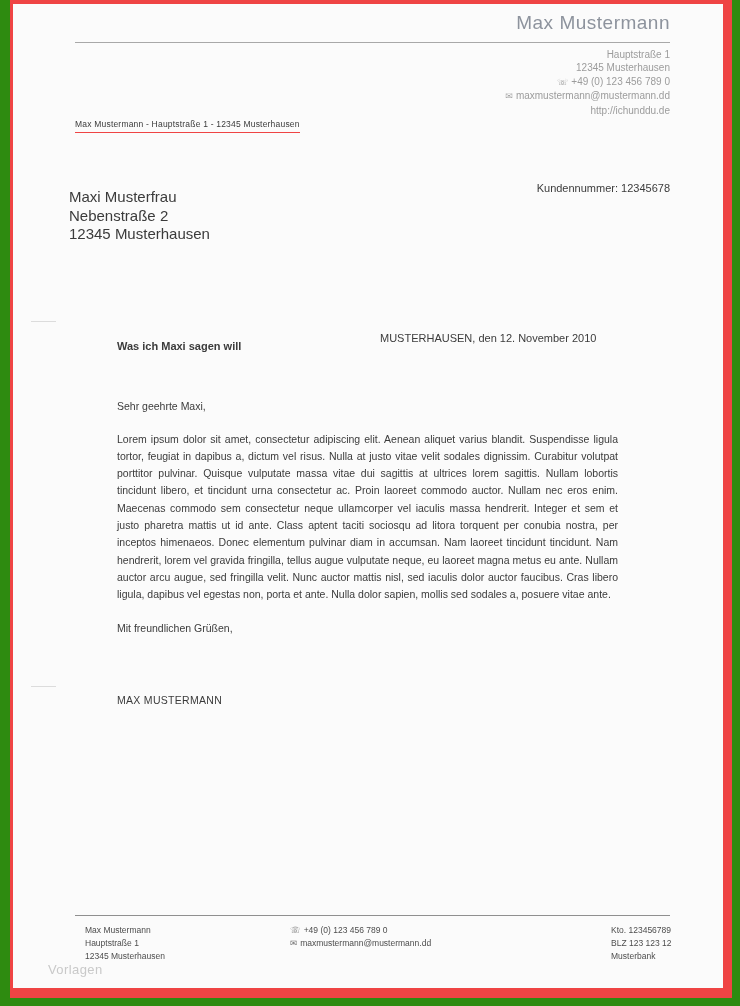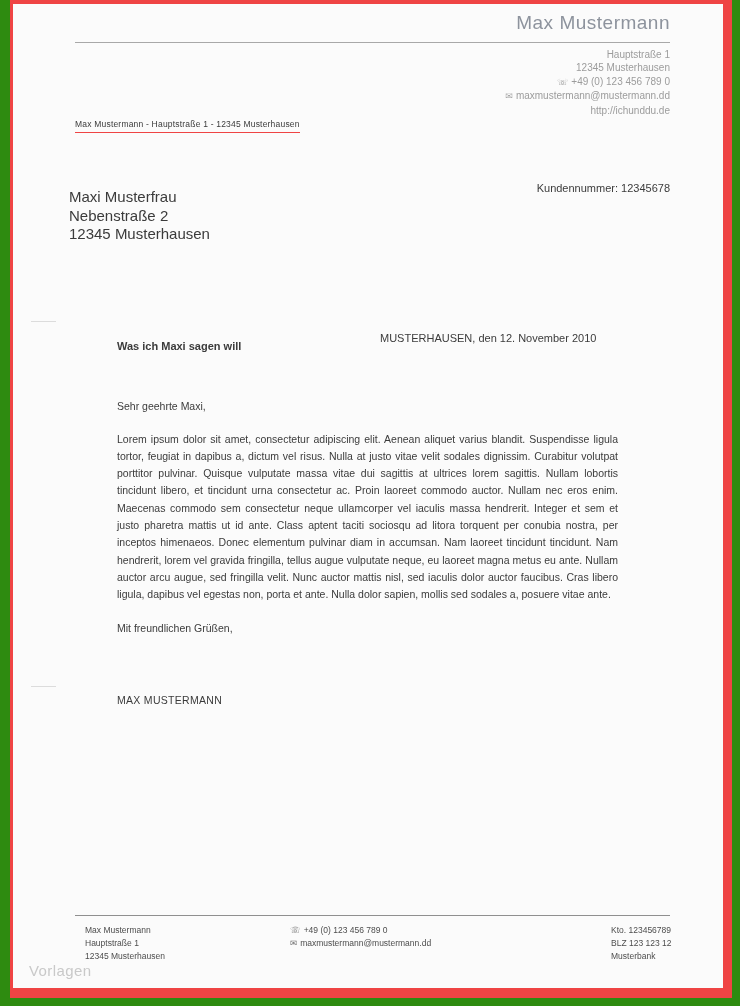--- a/index.html
+++ b/index.html
@@ -65,22 +65,22 @@
     border-top:1px solid #8f8f8f;
     font-size:8.5px;color:#4d4d4d;line-height:13px;
   }
   .footer-col{position:absolute;top:8px;white-space:nowrap;}
   .footer-col.c1{left:10px;}
   .footer-col.c2{left:215px;}
   .footer-col.c3{left:528px;margin-left:8px;}
   .footer .icon{font-size:8.5px;color:#6d6d6d;margin-right:3px;}
   
   .watermark{
-    position:absolute;left:16px;top:958px;
-    font-size:15px;color:#c9c9c9;letter-spacing:.4px;
+    position:absolute;left:35px;top:958px;
+    font-size:13px;color:#c9c9c9;letter-spacing:.4px;
   }
 </style>
 </head>
 <body>
 
 <div class="shadow-frame">
   <div class="page">
 
     <div class="header">
       <div class="header-name">Max Mustermann</div>

